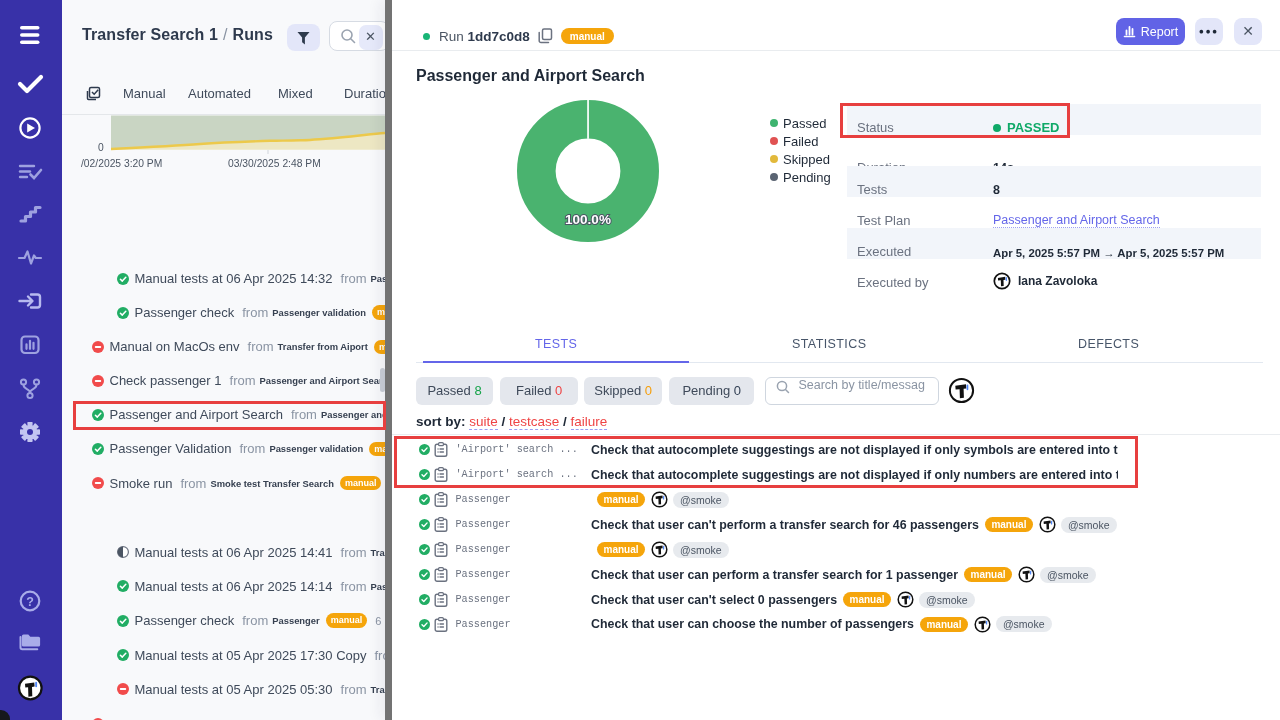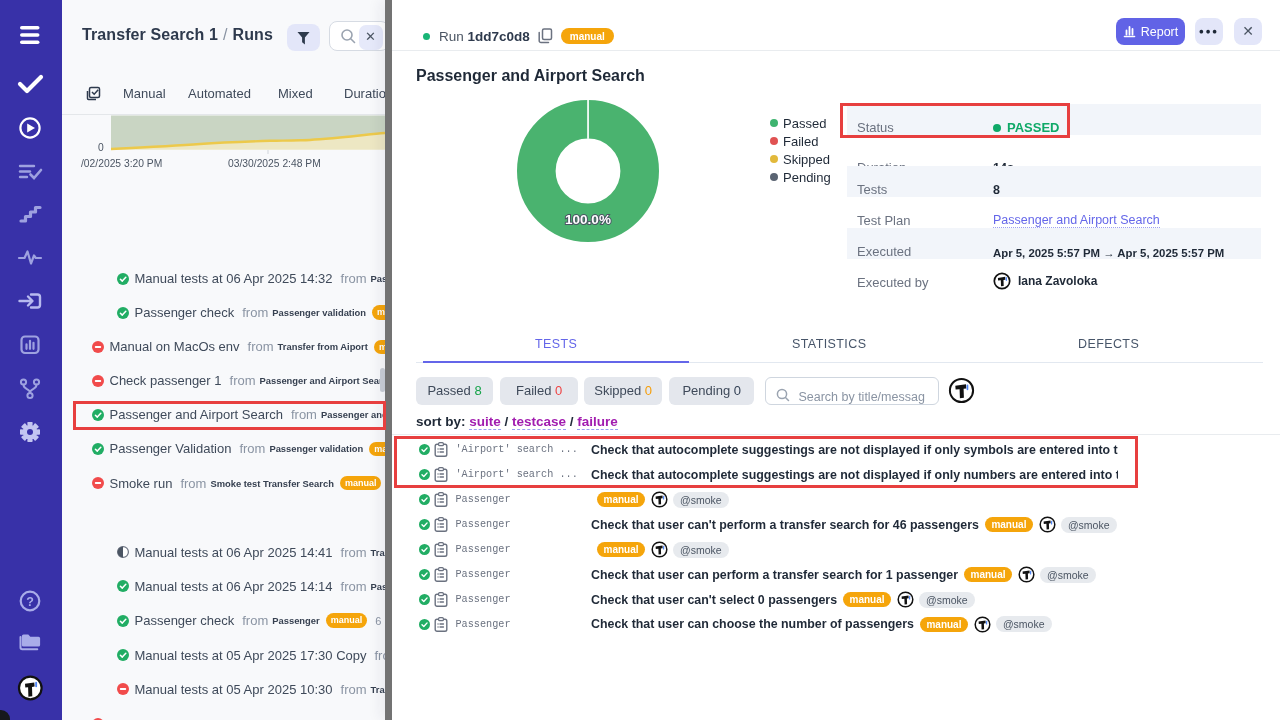--- a/index.html
+++ b/index.html
@@ -46,24 +46,24 @@
 .irow{position:absolute;left:455px;width:414px;height:31px;display:flex;align-items:flex-end}
 .irow.alt{background:#f2f5fa}
 .ilab{font-size:13px;color:#6b7280;margin-left:10px;width:136px}
 .ival{font-size:12.5px;font-weight:600;color:#1f2937;display:flex;align-items:center}
 
 .mtabs{position:absolute;top:337px;font-size:12.5px;letter-spacing:.4px;color:#475569}
 .tabline{position:absolute;left:24px;top:361.5px;width:847px;border-top:1px solid #e2e8f0}
 .tabact{position:absolute;left:30.5px;top:360.5px;width:266px;border-top:2.5px solid #6466e9}
 
 .chip{position:absolute;top:376.5px;height:28px;background:#e4e7ed;border-radius:6px;font-size:13px;color:#3f4a5a;display:flex;align-items:center;justify-content:center}
-.srch{position:absolute;left:373.4px;top:376.5px;width:173.6px;height:28px;border:1px solid #cfd6df;border-radius:6px;background:#fff;display:flex;align-items:flex-end}
+.srch{position:absolute;left:373.4px;top:376.5px;width:173.6px;height:28px;border:1px solid #cfd6df;border-radius:6px;background:#fff;display:flex;align-items:flex-start}
 .srch span{font-size:12.5px;color:#8a94a3;margin-left:6px}
 .sortrow{position:absolute;left:24px;top:414px;font-size:13.5px;color:#1f2937;font-weight:600}
-.slink{color:#a21caf;font-weight:700;border-bottom:1px dashed #9a9cf2}
+.slink{color:#ef4444;font-weight:400;border-bottom:1px dashed #9a9cf2}
 
 .mrow{position:absolute;display:flex;align-items:center;white-space:nowrap;overflow:hidden}
 .msuite{font-family:"Liberation Mono",monospace;font-size:10.2px;color:#6b7280;margin-left:8px;width:128.5px;margin-right:7px;overflow:hidden}
 .mtitle{font-size:12.4px;font-weight:600;color:#1f2937}
 .gpill{display:inline-block;background:#e7eaee;color:#4b5563;font-size:10.5px;border-radius:9px;padding:2px 7px;line-height:12px}
 
 .redbox{position:absolute;border:3px solid #e73f3f}
 </style>
 </head>
 <body>
@@ -203,21 +203,21 @@
           <path d="M3.4 6.2 l1.9 1.9 l3.5 -3.8" stroke="#fff" stroke-width="1.5" fill="none" stroke-linecap="round" stroke-linejoin="round"></path>
         </svg>
       <span class="tname">Manual tests at 05 Apr 2025 17:30 Copy</span>
         <span class="tfrom">from</span>
     </div>
     <div class="trow" style="left:55px;top:677.3px;width:268px">
       <svg width="12" height="12">
           <circle cx="6" cy="6" r="6" fill="#f14b4b"></circle>
           <rect x="2.8" y="5.1" width="6.4" height="1.8" rx="0.9" fill="#fff"></rect>
         </svg>
-      <span class="tname">Manual tests at 05 Apr 2025 10:30</span>
+      <span class="tname">Manual tests at 05 Apr 2025 05:30</span>
         <span class="tfrom">from</span>
         <span class="tsuite">Transfer</span>
     </div>
     <div class="trow" style="left:30px;top:712px;width:293px">
       <svg width="12" height="12">
           <circle cx="6" cy="6" r="6" fill="#f14b4b"></circle>
           <rect x="2.8" y="5.1" width="6.4" height="1.8" rx="0.9" fill="#fff"></rect>
         </svg>
       <span class="tname" style="font-weight:bold">Manual test at 06 May 2025 14:18</span>
         <span class="tfrom">from</span>

